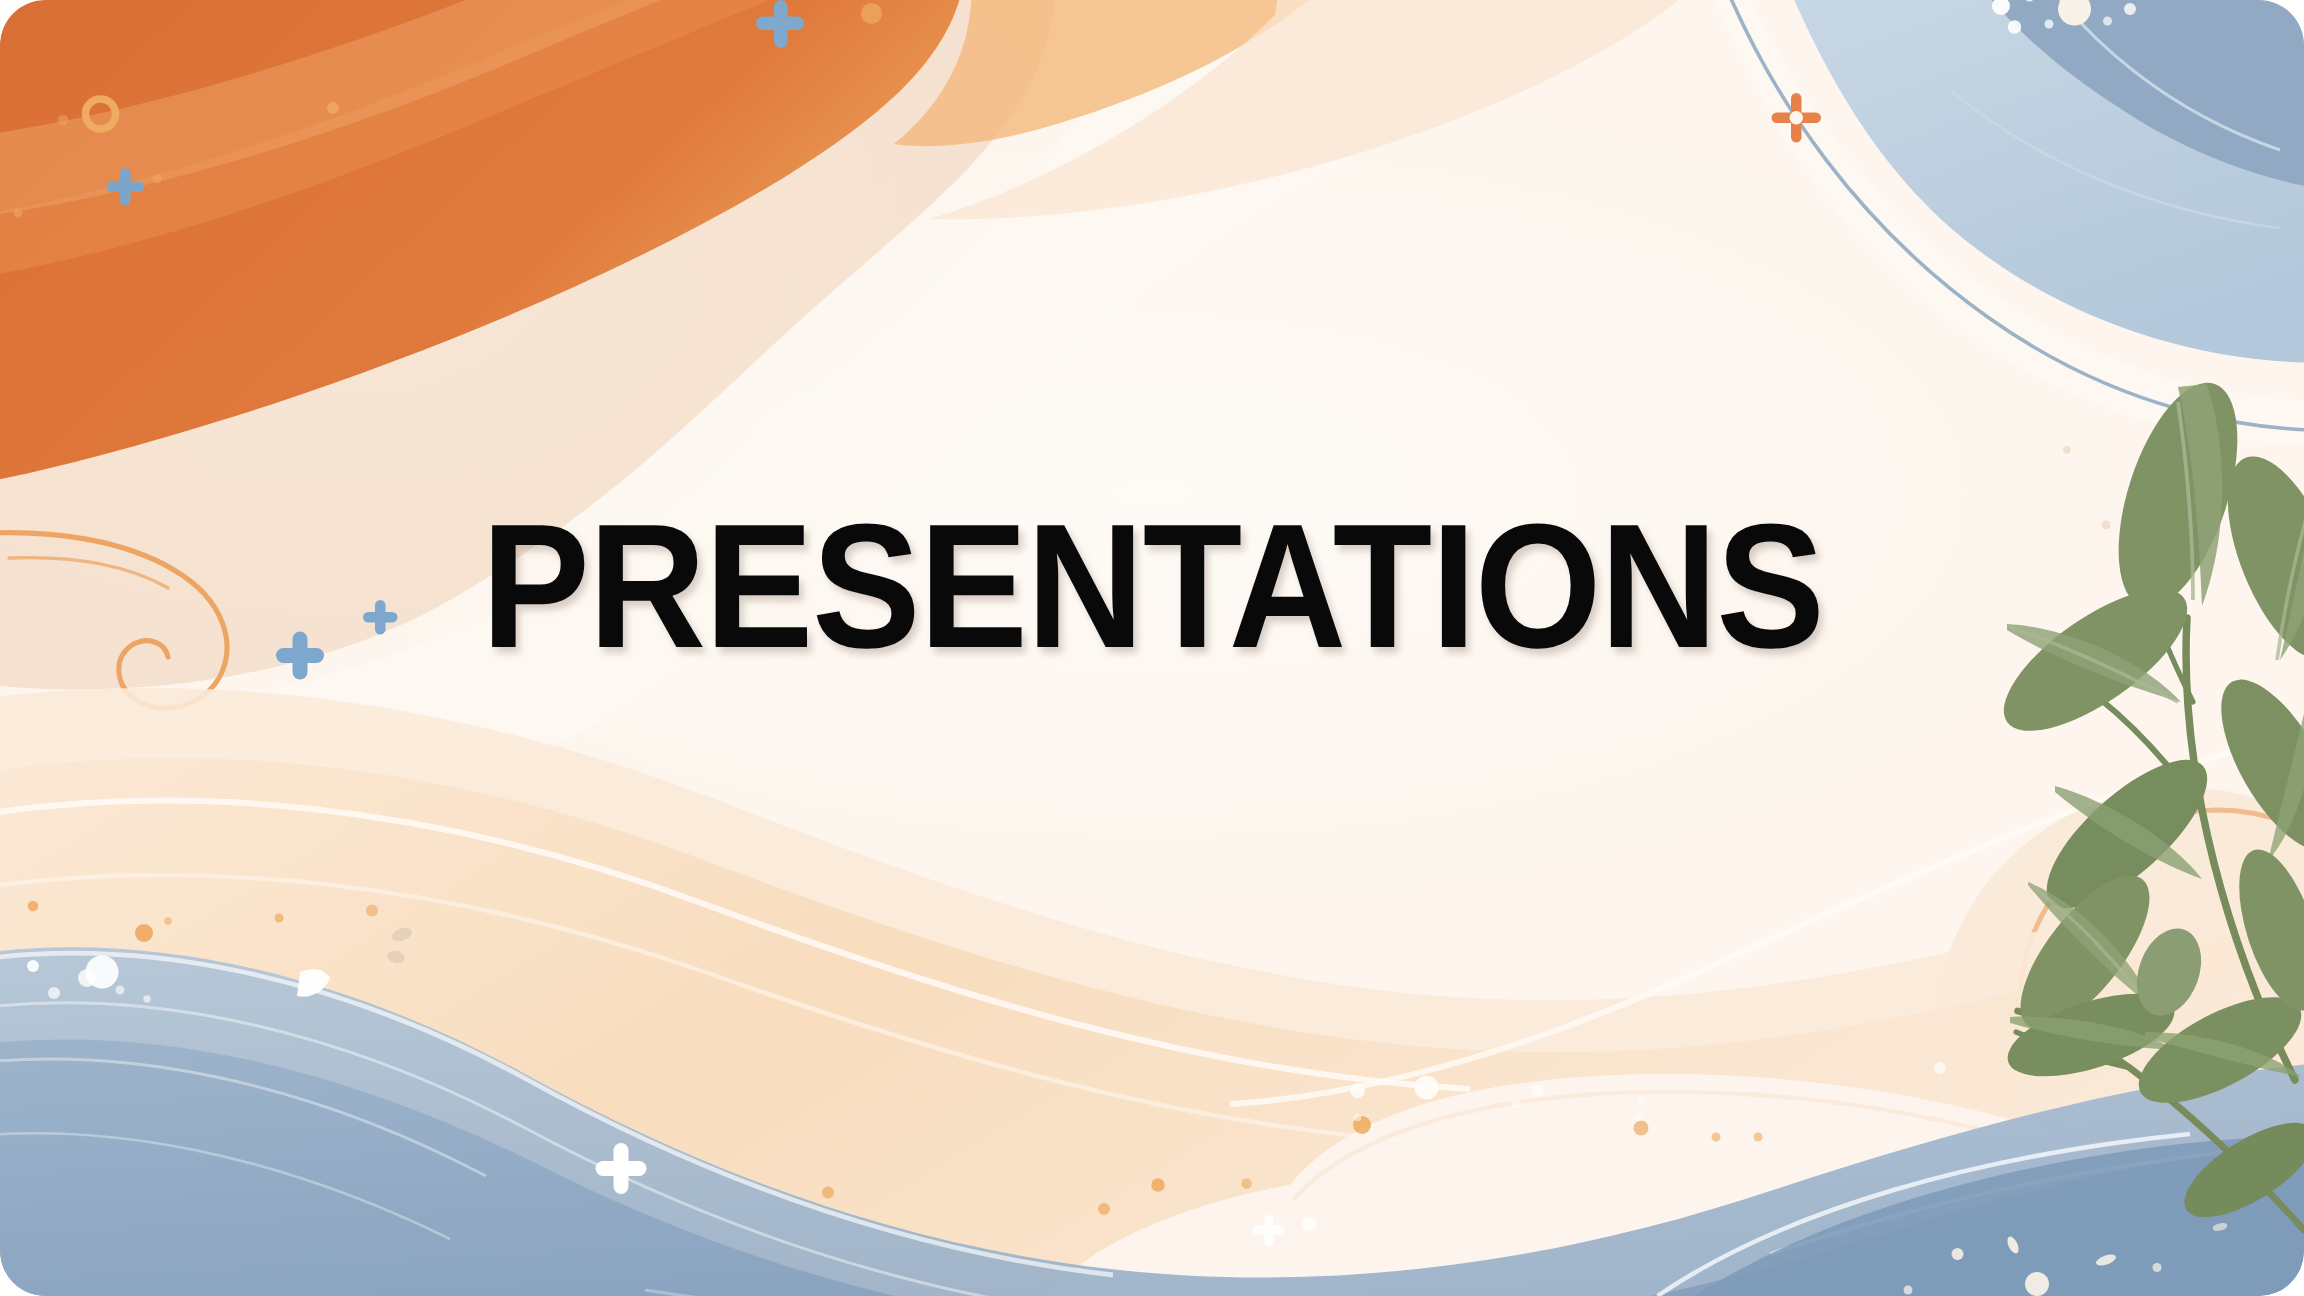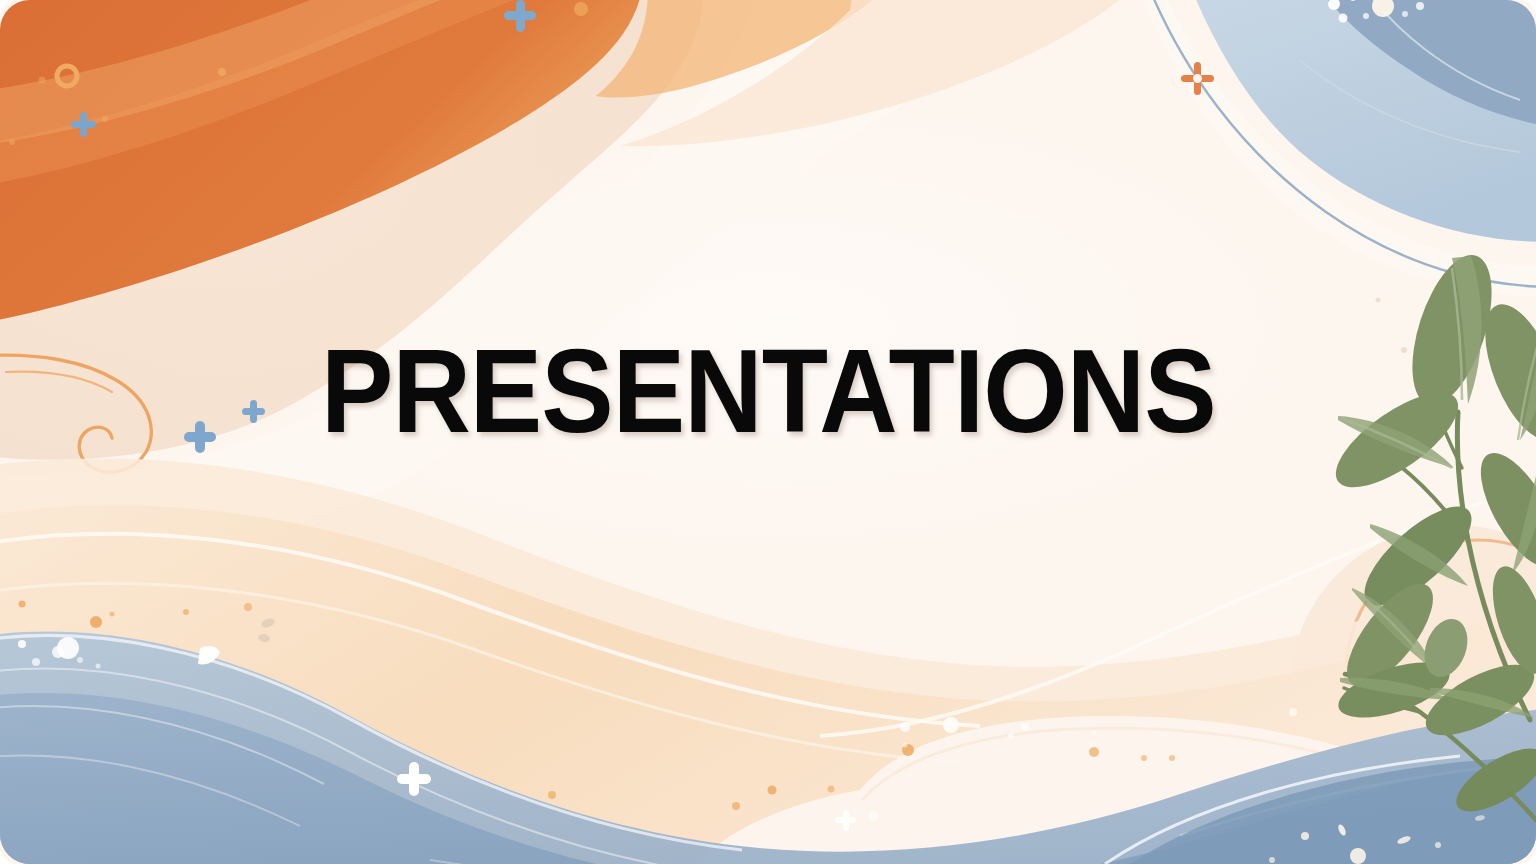--- a/index.html
+++ b/index.html
@@ -12,21 +12,21 @@
     width: 1536px;
     height: 864px;
     overflow: hidden;
     font-family: "Liberation Sans", sans-serif;
   }
 
   #slide {
     position: relative;
     width: 1536px;
     height: 864px;
-    border-radius: 18px;
+    border-radius: 30px;
     overflow: hidden;
     background: #fdf7f1;
   }
 
   
   .paper {
     position: absolute;
     inset: 0;
     background:
       radial-gradient(ellipse 60% 45% at 50% 38%, #fefaf6 0%, #fdf6ef 60%, #fdf5ee 100%);

